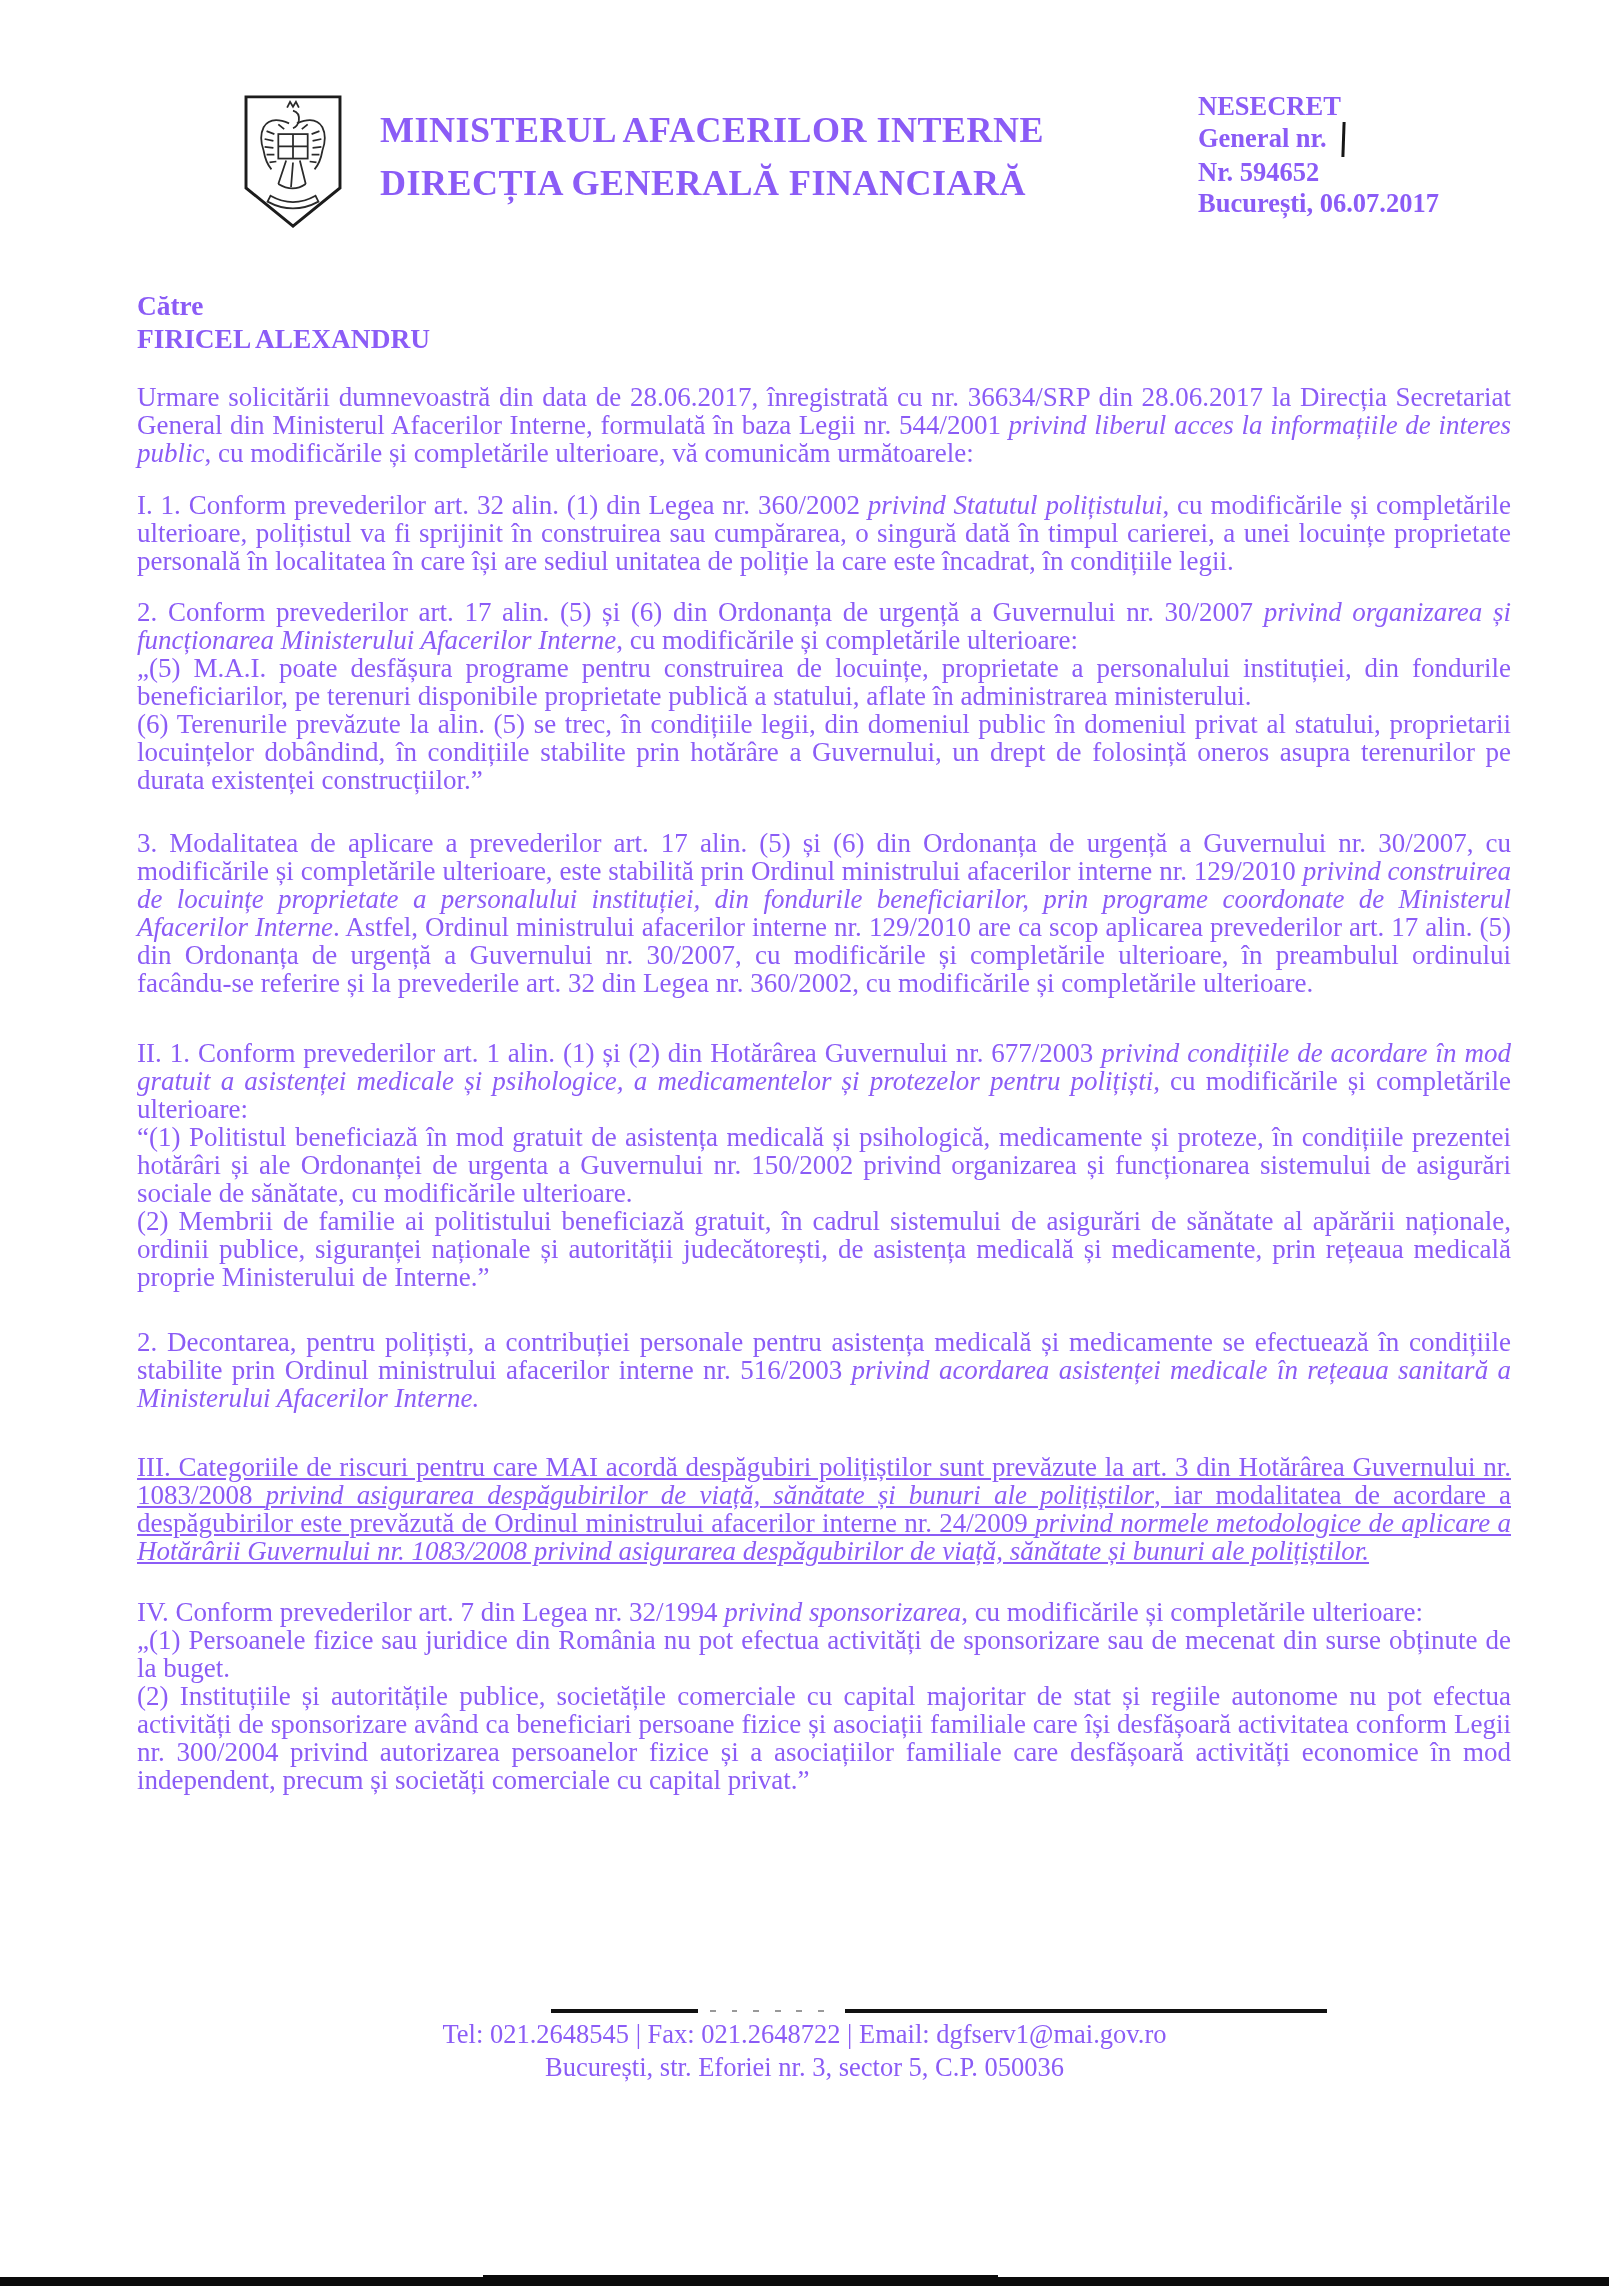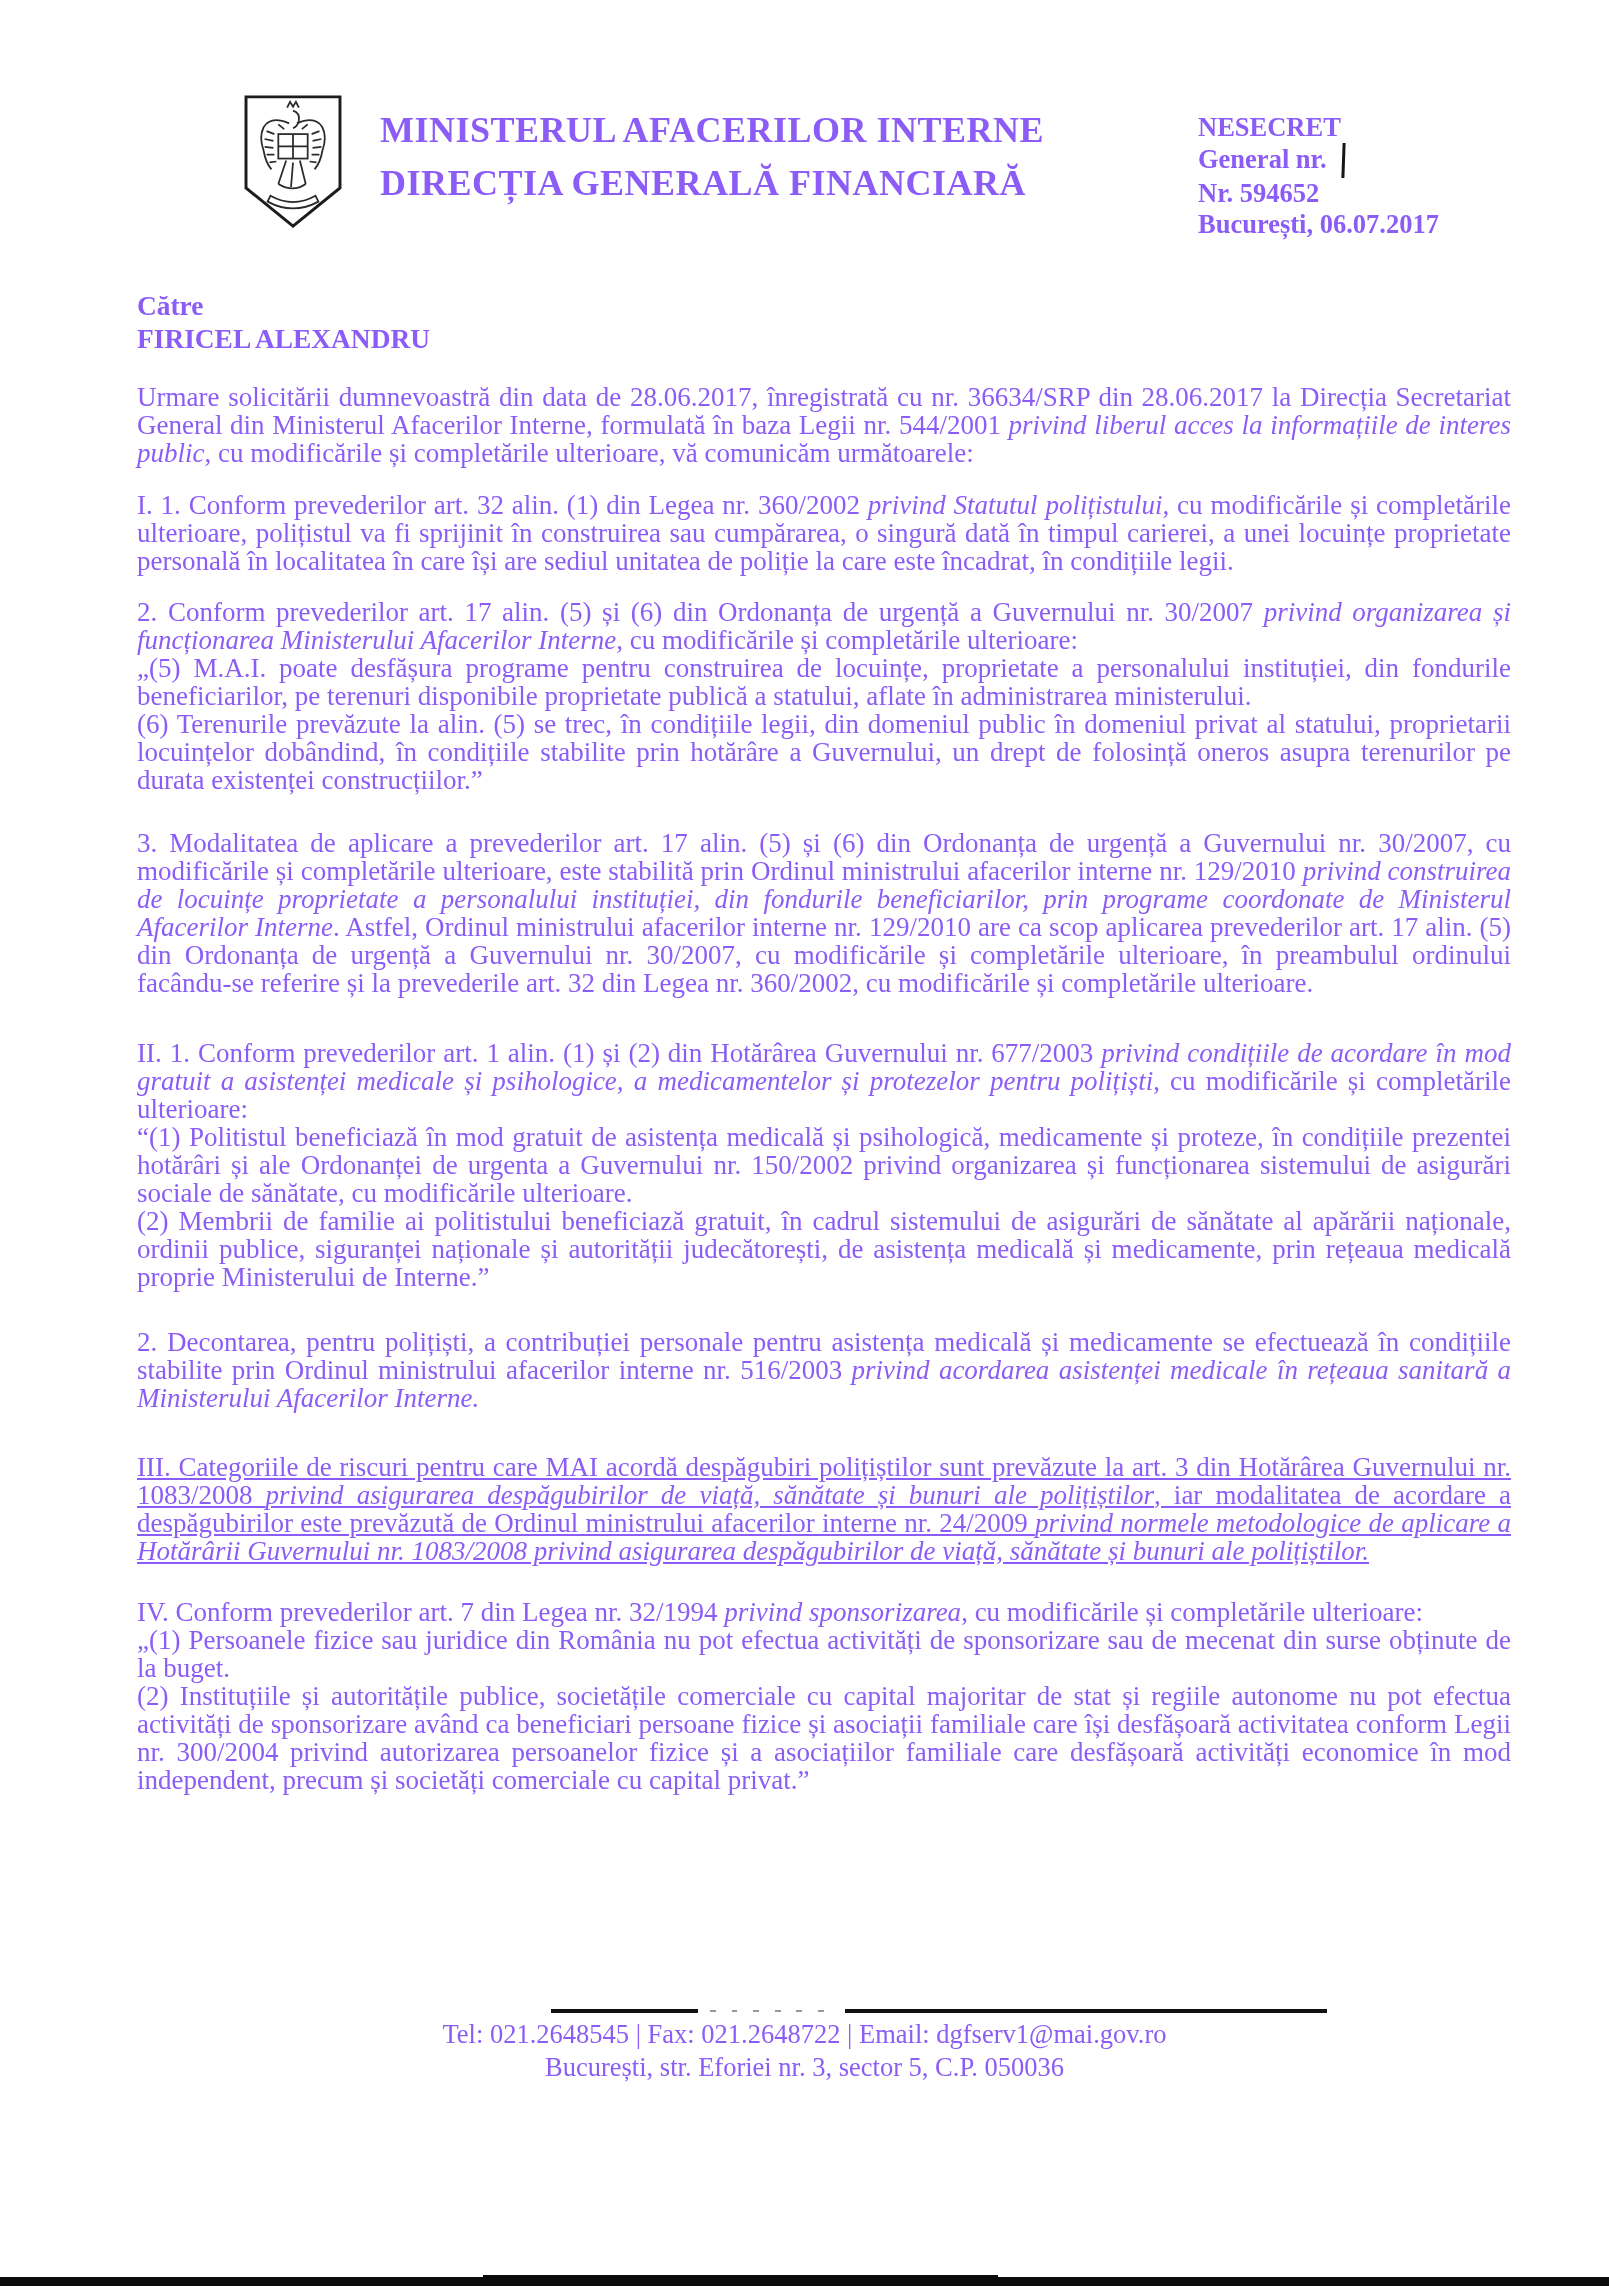--- a/index.html
+++ b/index.html
@@ -7,21 +7,21 @@
     position:relative;
     width:1609px;height:2288px;
     background:#ffffff;
     overflow:hidden;
     font-family:"Liberation Serif","DejaVu Serif",serif;
     color:#8b5cf6;
   }
   
   .emblem{position:absolute;left:241px;top:92px;width:104px;height:139px;}
   .org-block{position:absolute;left:380px;top:104px;font-weight:bold;font-size:36px;line-height:53px;letter-spacing:0.5px;white-space:nowrap;}
-  .meta-block{position:absolute;left:1198px;top:112px;font-weight:bold;font-size:26.5px;line-height:31px;white-space:nowrap;}
+  .meta-block{position:absolute;left:1198px;top:91px;font-weight:bold;font-size:26.5px;line-height:31px;white-space:nowrap;}
   .meta-line{display:block;}
   .exemplar-mark{display:inline-block;width:2.9px;height:35px;background:#161616;margin-left:15.7px;vertical-align:-9.8px;transform:rotate(2deg);}
   
   .content{position:absolute;left:137px;top:290px;width:1374px;font-size:27px;line-height:28px;}
   .recipient{font-weight:bold;font-size:27.4px;line-height:33px;}
   .subject{margin-top:49px;}
   .p{margin:0;text-align:justify;}
   .it{font-style:italic;}
   .mt-intro{margin-top:27.4px;}
   .mt-s1{margin-top:23.5px;}

